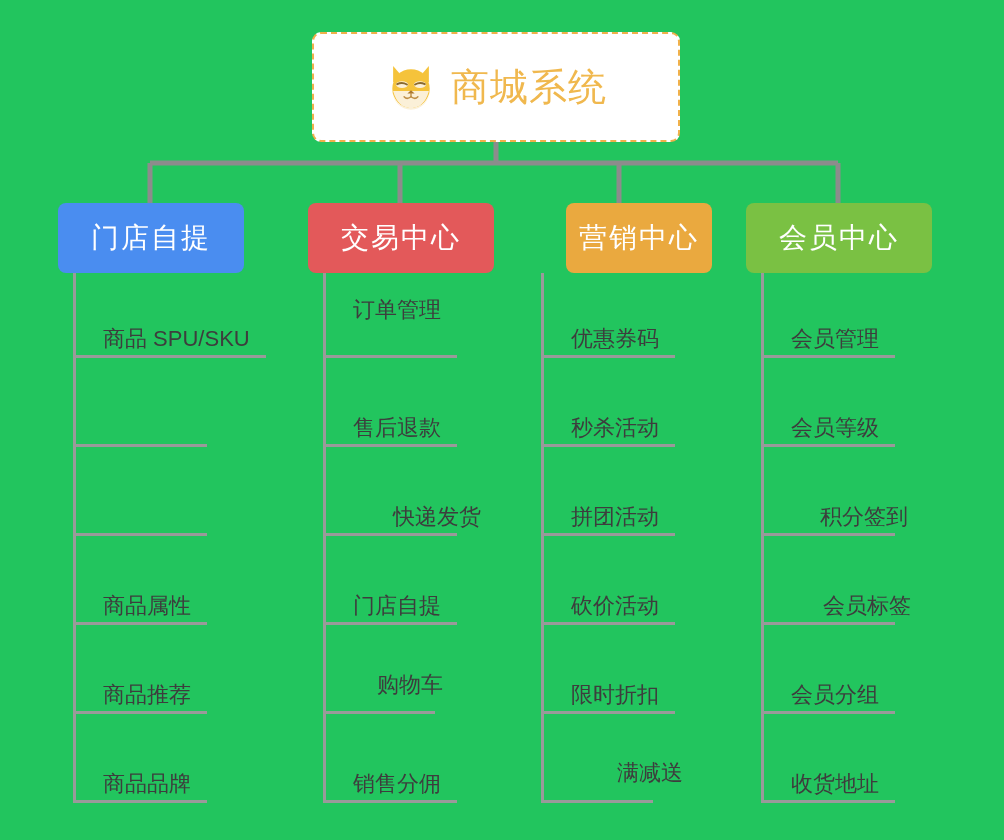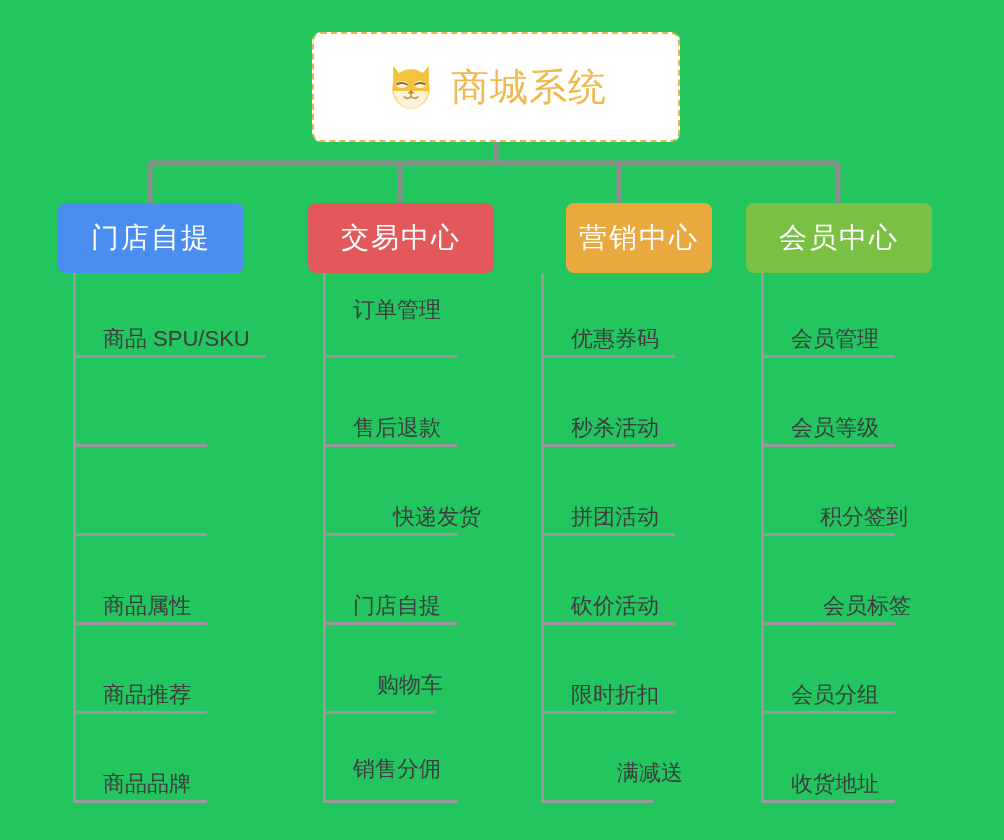--- a/index.html
+++ b/index.html
@@ -175,21 +175,21 @@
         </div>
         <div style="position: absolute; left: 15px; top: 260px; height: 3px; background: rgb(154, 154, 154); width: 134px;"></div>
         <div class="leaf" style="left: 15px; top: 264px;">
           <span class="leaf-label">门店自提</span>
         </div>
         <div style="position: absolute; left: 15px; top: 349px; height: 3px; background: rgb(154, 154, 154); width: 134px;"></div>
         <div class="leaf" style="left: 15px; top: 343px; margin-left: 24px;">
           <span class="leaf-label">购物车</span>
         </div>
         <div style="position: absolute; left: 15px; top: 438px; height: 3px; background: rgb(154, 154, 154); width: 112px;"></div>
-        <div class="leaf" style="left: 15px; top: 427px;">
+        <div class="leaf" style="left: 15px; top: 442px;">
           <span class="leaf-label">销售分佣</span>
         </div>
         <div style="position: absolute; left: 15px; top: 527px; height: 3px; background: rgb(154, 154, 154); width: 134px;"></div>
       </div>
   </div>
 
   <div class="branch branch-3">
     <div class="branch-header" style="background: rgb(234, 169, 63); margin-left: 40px;">营销中心</div>
     <div class="leaf-list" style="height: 527px;">
         <div style="position: absolute; left: 15px; top: 0px; width: 3px; height: 527px; background: rgb(154, 154, 154);"></div>

